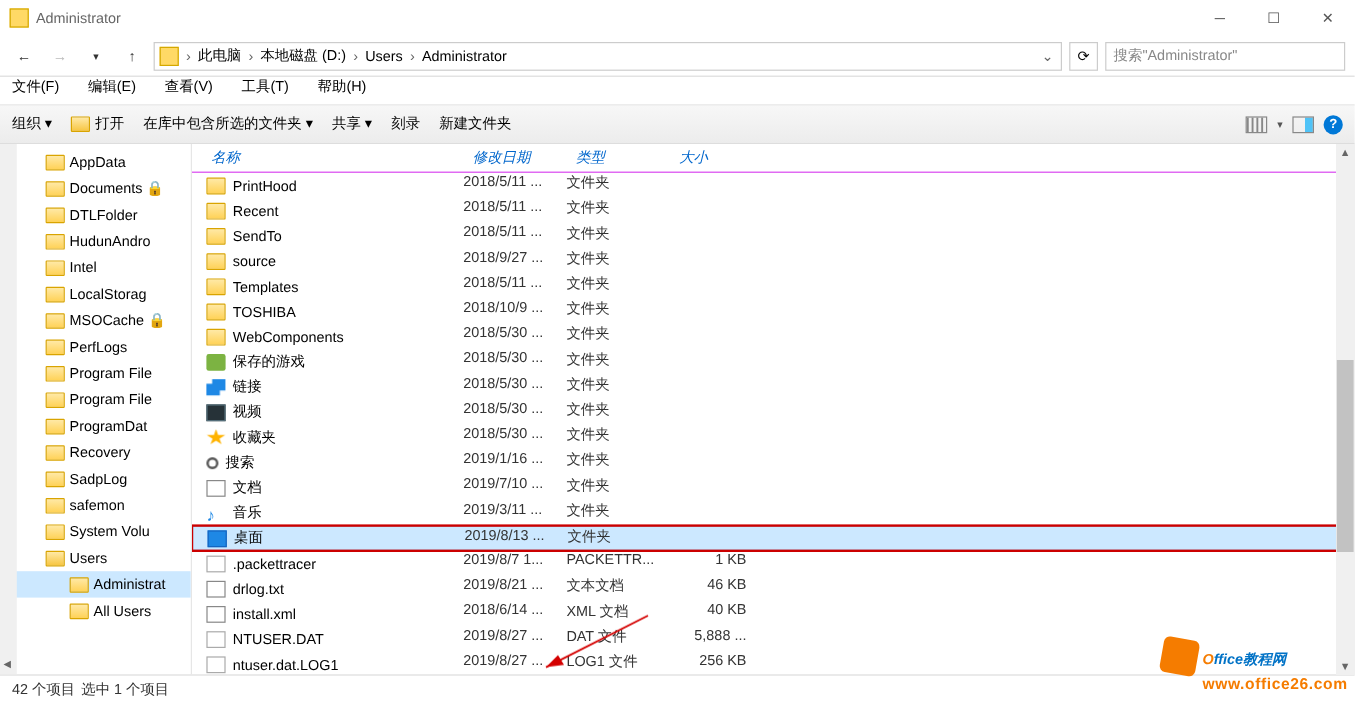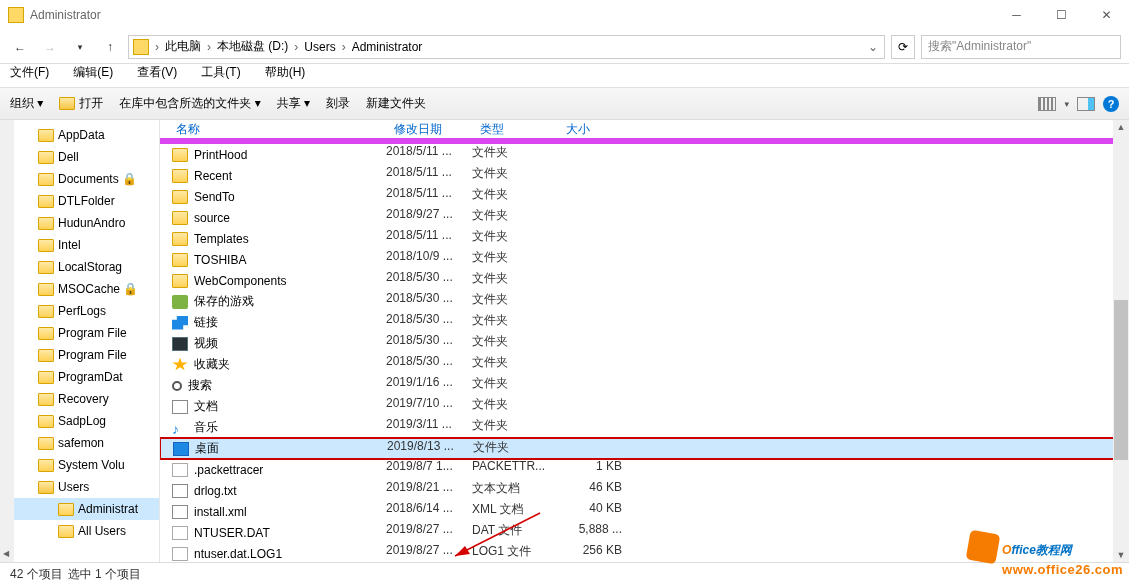--- a/index.html
+++ b/index.html
@@ -35,21 +35,21 @@
     .tree { width: 160px; overflow: hidden; border-right: 1px solid #e6e6e6; padding-top: 4px; position: relative; text-align: center; }
     .tree-scroll-left { position: absolute; left: 0; top: 0; bottom: 0; width: 14px; background: #f0f0f0; }
     .tree-scroll-left::before { content: "◀"; position: absolute; bottom: 4px; left: 3px; font-size: 8px; color: #666; }
     .tree-item { height: 22px; display: flex; align-items: center; padding-left: 38px; gap: 4px; cursor: pointer; white-space: nowrap; }
     .tree-item.indent { padding-left: 58px; }
     .tree-item.selected { background: #cce8ff; }
     .folder-ico { width: 16px; height: 13px; background: linear-gradient(#ffe9a6,#ffd257); border: 1px solid #d9a400; border-radius: 1px; flex-shrink: 0; }
     .folder-ico.open { background: linear-gradient(#ffe9a6,#f7c643); }
     
     .filelist { flex: 1; overflow: hidden; position: relative; }
-    .list-header { height: 24px; display: flex; align-items: center; border-bottom: 6px solid #d946ef; position: sticky; top: 0; background: #fff; }
+    .list-header { height: 24px; display: flex; align-items: center; border-bottom: 1px solid #d946ef; position: sticky; top: 0; background: #fff; font-style: italic; }
     .col { padding: 0 8px; color: #0066cc; cursor: pointer; }
     .col-name { width: 226px; padding-left: 16px; }
     .col-date { width: 86px; }
     .col-type { width: 86px; }
     .col-size { width: 72px; }
     
     .file-row { height: 21px; display: flex; cursor: pointer; }
     .file-row.selected { background: #cce8ff; border: 1px solid #99d1ff; height: 21px; position: relative; }
     .file-row.highlighted { outline: 2px solid #c00; outline-offset: -1px; }
     .cell-name { width: 226px; display: flex; align-items: center; gap: 6px; padding-left: 12px; }
@@ -150,24 +150,20 @@
 <div class="content">
   <div class="tree">
     <div class="tree-scroll-left"></div>
     <div id="tree-body">
         <div class="tree-item">
           <span class="folder-ico"></span>
           <span>AppData</span>
         </div>
         <div class="tree-item">
           <span class="folder-ico"></span>
-          <span>Dell</span>
-        </div>
-        <div class="tree-item">
-          <span class="folder-ico"></span>
           <span>Documents 🔒</span>
         </div>
         <div class="tree-item">
           <span class="folder-ico"></span>
           <span>DTLFolder</span>
         </div>
         <div class="tree-item">
           <span class="folder-ico"></span>
           <span>HudunAndro</span>
         </div>

